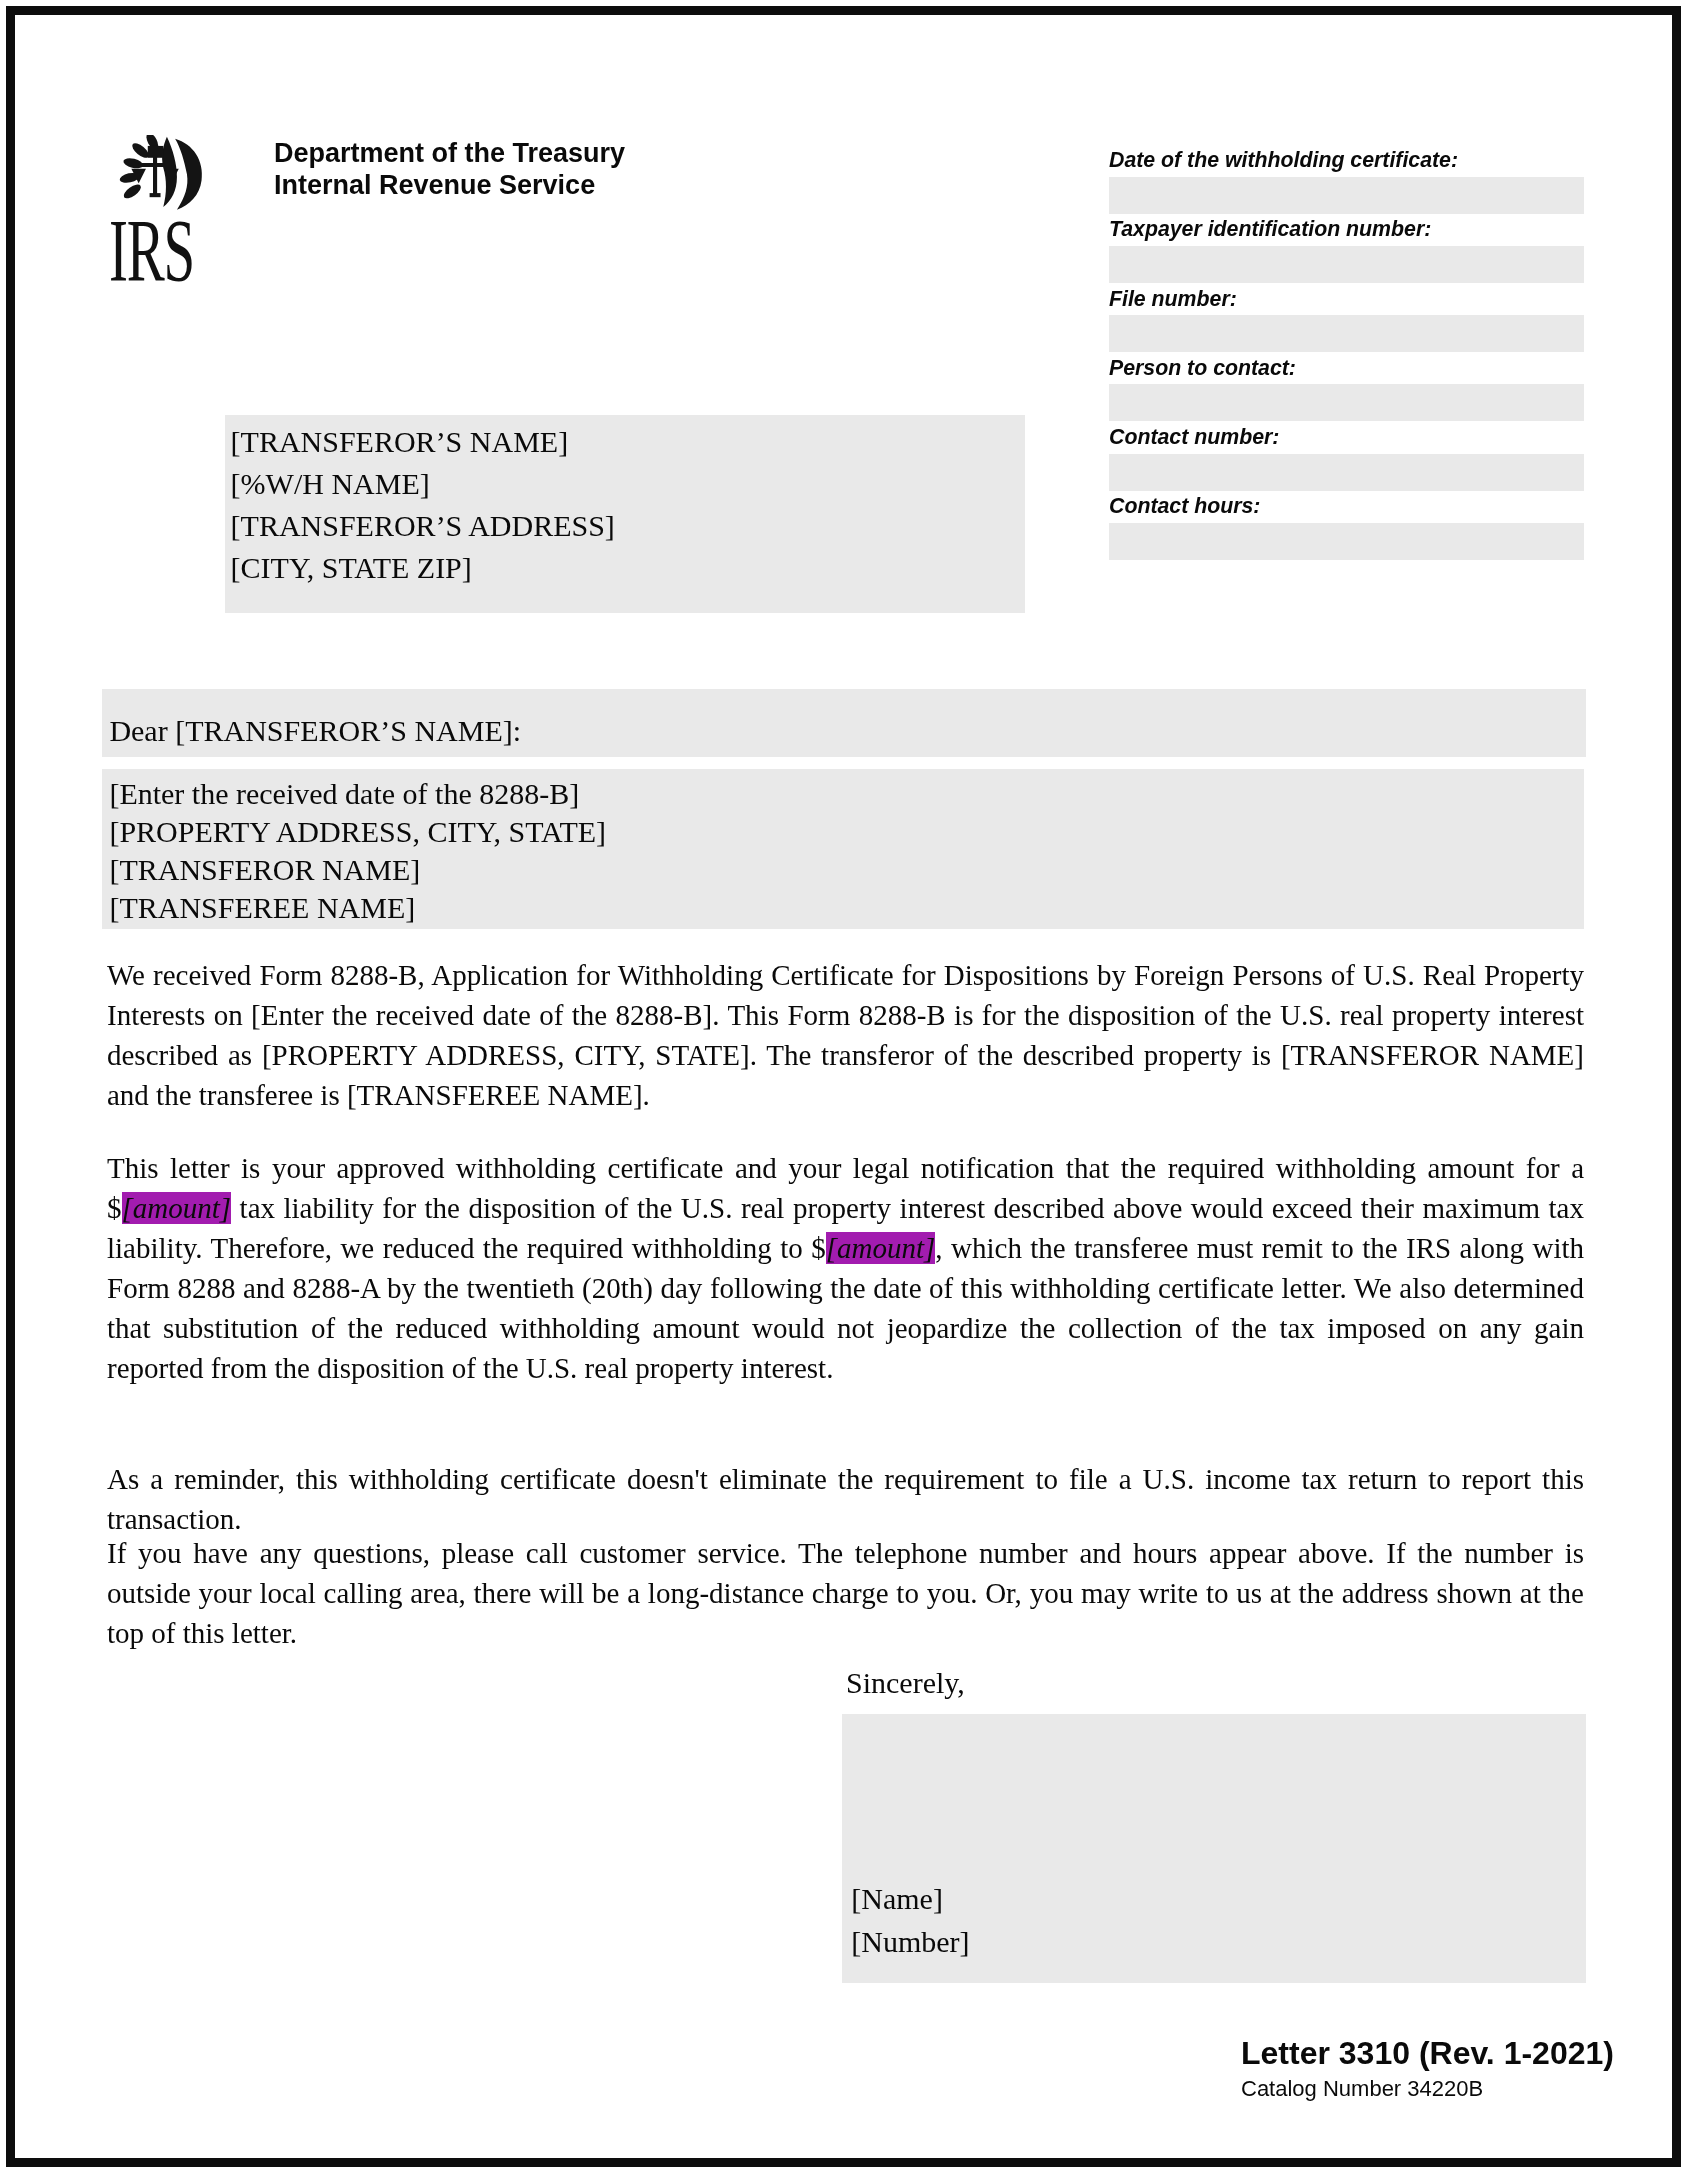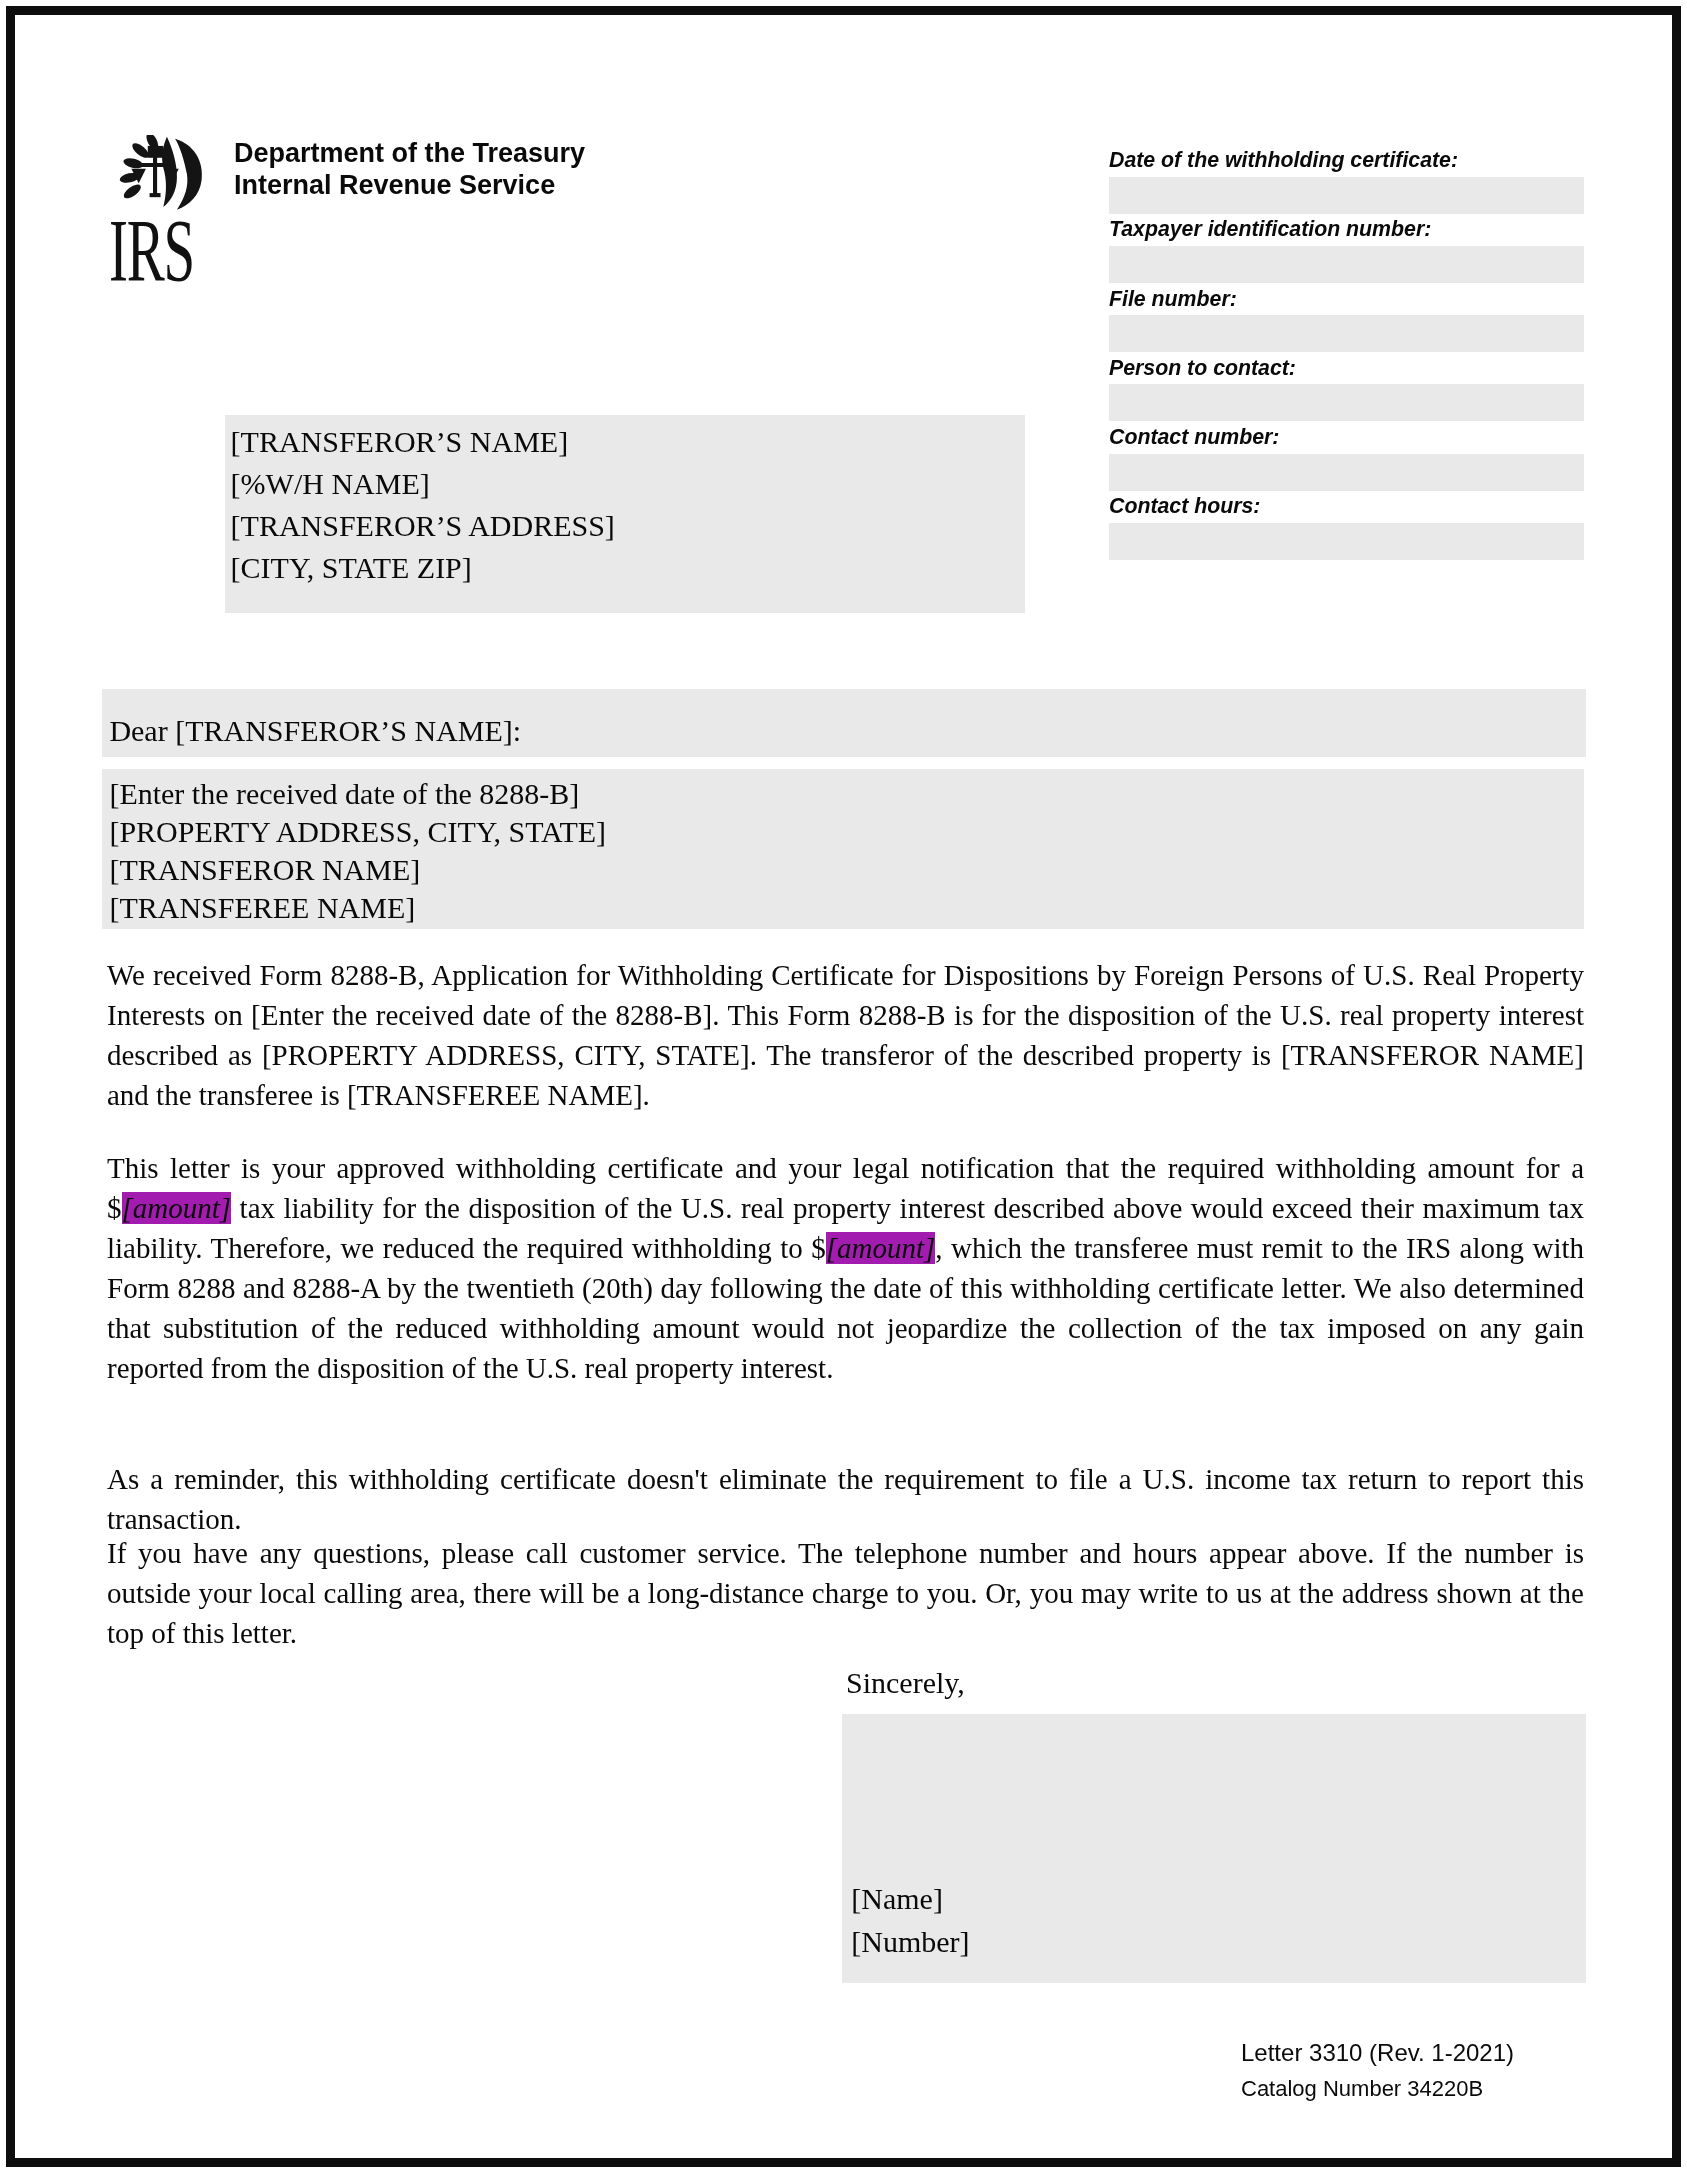--- a/index.html
+++ b/index.html
@@ -2,21 +2,21 @@
 <html style="font-size:15px"><head>
 <meta charset="utf-8">
 <style>
   html,body{margin:0;padding:0;background:#ffffff;}
   .page{
     position:relative;width:1687px;height:2173px;background:#ffffff;
     color:#0a0a0a;overflow:hidden;
     font-family:"Liberation Serif", serif;
   }
   .frame{position:absolute;inset:5.6px;border:9.3px solid #0d0d0d;pointer-events:none;}
-  .sans{font-family:"Liberation Sans", sans-serif;}
+  .sans{font-family:"Liberation Sans", sans-serif;margin-left:40px;}
   .serif{font-family:"Liberation Serif", serif;}
   .hl{background:#e9e9e9;}
 
   
   .logo-emblem{position:absolute;left:117px;top:135px;width:98px;height:82px;}
   .irs-word{
     position:absolute;left:109px;top:206px;
     font-family:"Liberation Serif", serif;font-size:89px;line-height:89px;
     transform:scaleX(0.64);transform-origin:left top;letter-spacing:-1.9px;color:#111;
   }
@@ -43,21 +43,21 @@
   .p3{top:1434px;margin-top:25px;}
   .p4{top:1533px;}
   .amt{background:#a21caf;font-style:italic;}
 
   
   .sincerely{position:absolute;left:846px;top:1666px;font-size:30px;}
   .sigblock{position:absolute;left:842px;top:1714px;width:744px;height:269px;font-size:30px;line-height:43px;padding:163px 0 0 9.3px;box-sizing:border-box;}
 
   
   .footer{position:absolute;left:1241px;top:2037px;}
-  .letter-id{font-family:"Liberation Sans", sans-serif;font-weight:normal;font-size:24px;line-height:32px;color:#0a0a0a;}
+  .letter-id{font-family:"Liberation Sans", sans-serif;font-weight:bold;font-size:32px;line-height:32px;color:#0a0a0a;}
   .catalog{font-family:"Liberation Sans", sans-serif;font-size:22px;line-height:26px;margin-top:6.5px;color:#0a0a0a;}
 </style>
 </head>
 <body>
 
 <div class="page">
   <div class="frame"></div>
 
   <svg class="logo-emblem" viewBox="0 0 100 90" xmlns="http://www.w3.org/2000/svg">
     <g fill="#141414">

